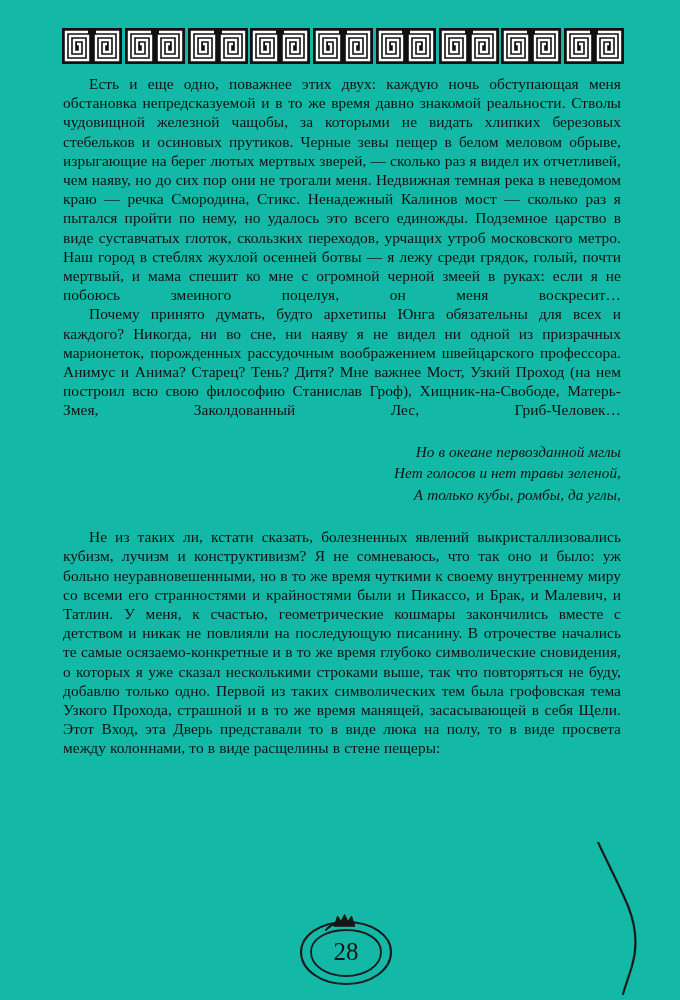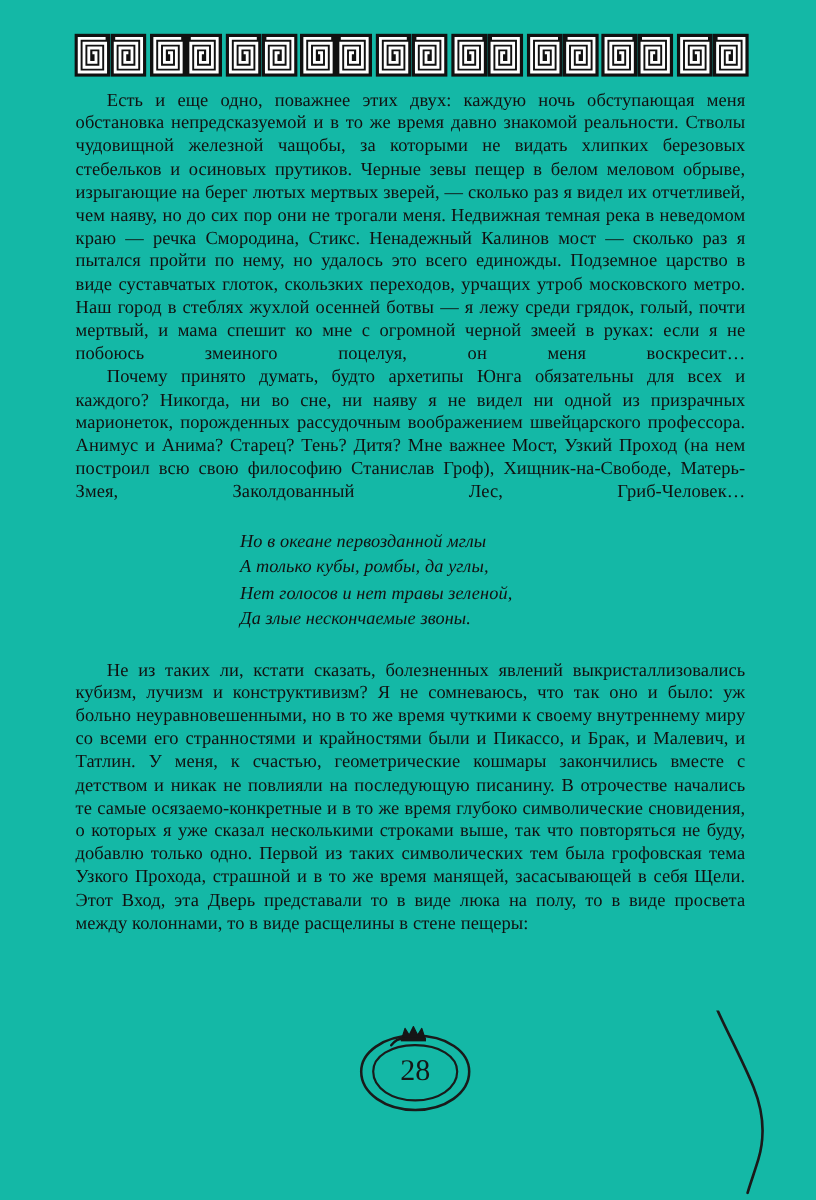--- a/index.html
+++ b/index.html
@@ -71,31 +71,32 @@
   }
 
   
   .verse {
     margin: 21px 0 22px 0;
     padding-left: 137px;
     font-style: italic;
     font-size: 15.2px;
     line-height: 21.5px;
     letter-spacing: 0.1px;
+    text-align: right;
   }
   .verse .verse-line {
     display: block;
     white-space: nowrap;
   }
 
   
   .folio {
     position: absolute;
     left: 296px;
-    top: 852px;
+    top: 911px;
     width: 100px;
     height: 78px;
   }
   .folio svg { display: block; }
   .folio-number {
     position: absolute;
     left: 0;
     top: 26px;
     width: 100px;
     text-align: center;
@@ -234,23 +235,22 @@
 
   <div class="textcol">
 
     <p class="body full-justify">Есть и еще одно, поважнее этих двух: каждую ночь обступающая меня обстановка непредсказуемой и в то же время давно знакомой реальности. Стволы чудовищной железной чащобы, за которыми не видать хлипких березовых стебельков и осиновых прутиков. Черные зевы пещер в белом меловом обрыве, изрыгающие на берег лютых мертвых зверей, — сколько раз я видел их отчетливей, чем наяву, но до сих пор они не трогали меня. Недвижная темная река в неведомом краю — речка Смородина, Стикс. Ненадежный Калинов мост — сколько раз я пытался пройти по нему, но удалось это всего единожды. Подземное царство в виде суставчатых глоток, скользких переходов, урчащих утроб московского метро. Наш город в стеблях жухлой осенней ботвы — я лежу среди грядок, голый, почти мертвый, и мама спешит ко мне с огромной черной змеей в руках: если я не побоюсь змеиного поцелуя, он меня воскресит…</p>
 
     <p class="body full-justify">Почему принято думать, будто архетипы Юнга обязательны для всех и каждого? Никогда, ни во сне, ни наяву я не видел ни одной из призрачных марионеток, порожденных рассудочным воображением швейцарского профессора. Анимус и Анима? Старец? Тень? Дитя? Мне важнее Мост, Узкий Проход (на нем построил всю свою философию Станислав Гроф), Хищник-на-Свободе, Матерь-Змея, Заколдованный Лес, Гриб-Человек…</p>
 
 
     <div class="verse">
       <span class="verse-line">Но в океане первозданной мглы</span>
+      <span class="verse-line">Нет голосов и нет травы зеленой,</span>
       <span class="verse-line">А только кубы, ромбы, да углы,</span>
-      <span class="verse-line">Нет голосов и нет травы зеленой,</span>
-      <span class="verse-line">Да злые нескончаемые звоны.</span>
     </div>
 
     <p class="body">Не из таких ли, кстати сказать, болезненных явлений выкристаллизовались кубизм, лучизм и конструктивизм? Я не сомневаюсь, что так оно и было: уж больно неуравновешенными, но в то же время чуткими к своему внутреннему миру со всеми его странностями и крайностями были и Пикассо, и Брак, и Малевич, и Татлин. У меня, к счастью, геометрические кошмары закончились вместе с детством и никак не повлияли на последующую писанину. В отрочестве начались те самые осязаемо-конкретные и в то же время глубоко символические сновидения, о которых я уже сказал несколькими строками выше, так что повторяться не буду, добавлю только одно. Первой из таких символических тем была грофовская тема Узкого Прохода, страшной и в то же время манящей, засасывающей в себя Щели. Этот Вход, эта Дверь представали то в виде люка на полу, то в виде просвета между колоннами, то в виде расщелины в стене пещеры:</p>
   </div>
 
   <div class="folio">
     <svg width="100" height="78" viewBox="0 0 100 78" aria-hidden="true">
 
       <path d="M50 11
                C 76 11, 95 24, 95 41

